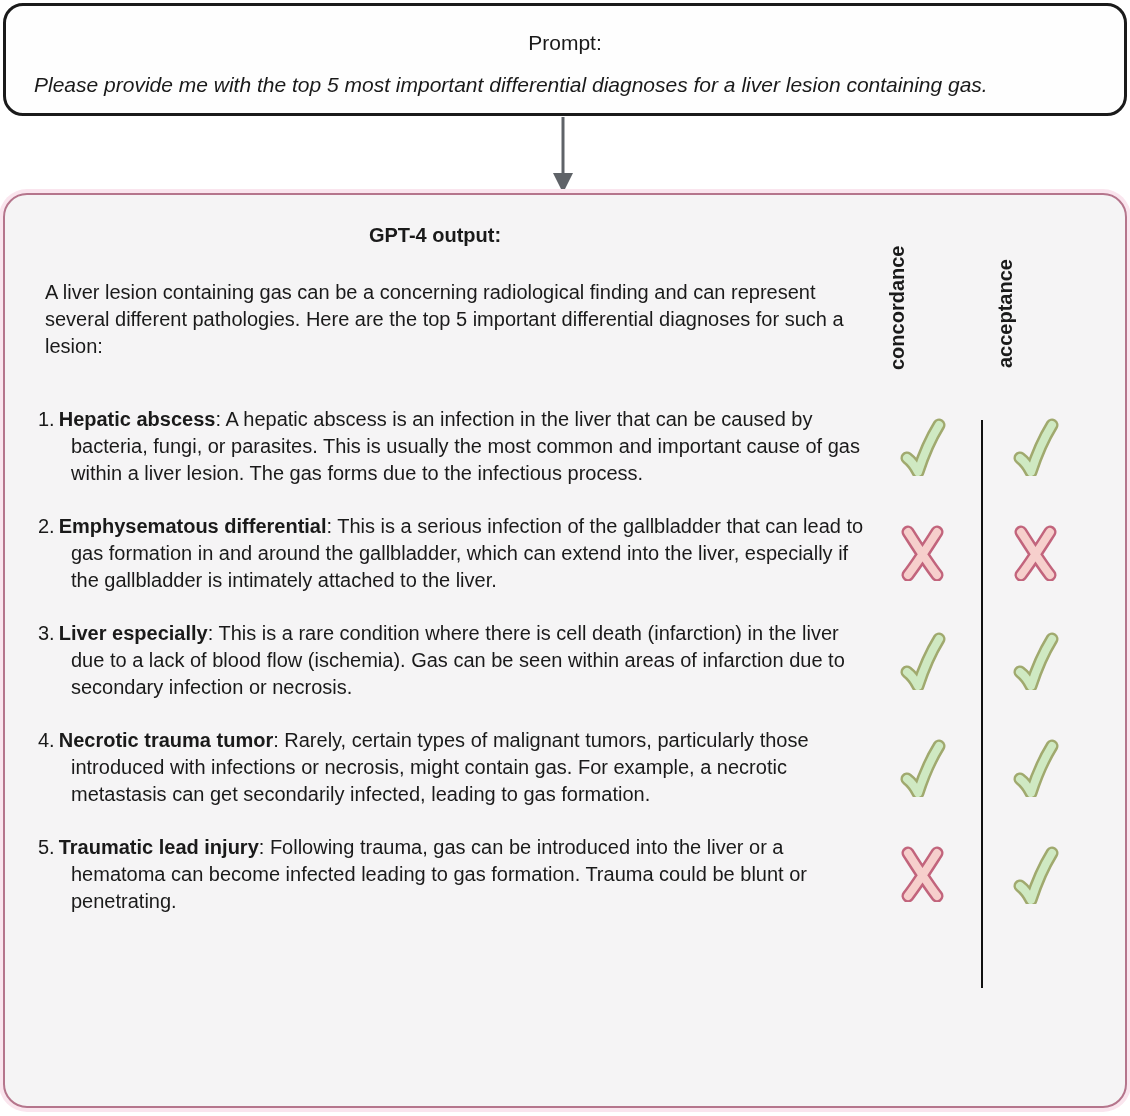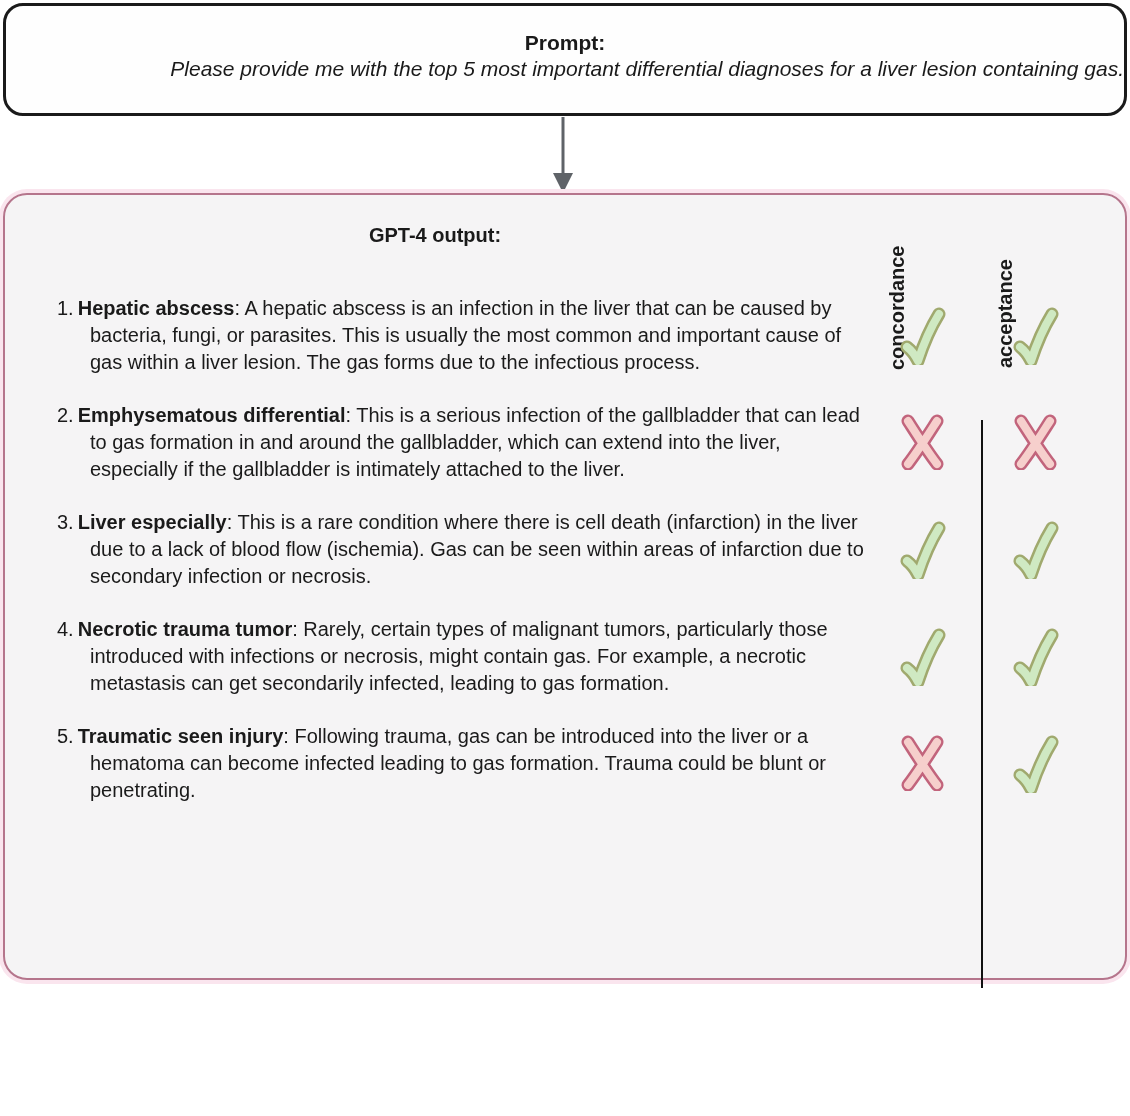--- a/index.html
+++ b/index.html
@@ -17,43 +17,44 @@
     left: 3px; top: 3px;
     width: 1124px; height: 113px;
     background: #fefefe;
     border: 3px solid #1a1a1a;
     border-radius: 20px;
   }
   .prompt-title {
     margin-top: 24px;
     text-align: center;
     font-size: 21px;
-    font-weight: bold;
+    font-weight: normal;
     line-height: 26px;
   }
   .prompt-text {
-    margin-top: 0;
-    text-align: right;
+    margin-top: 16px;
+    text-align: left;
     font-style: italic;
     font-size: 21px;
     line-height: 26px;
+    padding-left: 28px;
   }
 
   
   .flow-arrow {
     position: absolute;
     left: 552px; top: 117px;
     width: 22px; height: 76px;
   }
 
   
   .output-box {
     position: absolute;
     left: 3px; top: 193px;
-    width: 1124px; height: 787px;
+    width: 1124px; height: 915px;
     background: #f5f4f5;
     border: 2px solid #b5758c;
     border-radius: 24px;
     box-shadow: 0 0 0 4px #fae5ee;
   }
   .output-title {
     margin-top: 27px;
     width: 860px;
     text-align: center;
     font-size: 20px;
@@ -85,21 +86,21 @@
     position: relative;
     margin-top: 46px;
   }
   .item-row {
     display: flex;
     align-items: flex-start;
     margin-bottom: 26px;
   }
   .item-text {
     width: 860px;
-    padding-left: 85px;
+    padding-left: 66px;
     text-indent: -33px;
     font-size: 20px;
     line-height: 27px;
   }
   .item-number { margin-right: 4px; }
   .item-term { font-weight: bold; }
   .mark-cell {
     width: 113px;
     display: flex;
     justify-content: center;
@@ -125,20 +126,21 @@
 
 <div class="flow-arrow">
   <svg width="22" height="76" viewBox="0 0 22 76">
     <line x1="11" y1="0" x2="11" y2="62" stroke="#5f6368" stroke-width="3"></line>
     <path d="M1 56 L21 56 L11 76 Z" fill="#5f6368"></path>
   </svg>
 </div>
 
 <div class="output-box">
   <div class="output-title">GPT-4 output:</div>
+  <div class="output-intro">A liver lesion containing gas can be a concerning radiological finding and can represent several different pathologies. Here are the top 5 important differential diagnoses for such a lesion:</div>
 
   <div class="col-header concordance">concordance</div>
   <div class="col-header acceptance">acceptance</div>
 
   <div class="mark-divider"></div>
 
   <div class="items">
 
     <div class="item-row">
       <div class="item-text"><span class="item-number">1.</span><span class="item-term">Hepatic abscess</span><span>: A hepatic abscess is an infection in the liver that can be caused by bacteria, fungi, or parasites. This is usually the most common and important cause of gas within a liver lesion. The gas forms due to the infectious process.</span></div>
@@ -214,21 +216,21 @@
           <span class="mark">
             <svg width="52" height="60" viewBox="0 0 52 60">
               <path d="M11 42 C15 45 19 50 22 56 C27.5 39 35 22 43 9" fill="none" stroke="#a0a96e" stroke-width="13" stroke-linecap="round" stroke-linejoin="round"></path>
               <path d="M11 42 C15 45 19 50 22 56 C27.5 39 35 22 43 9" fill="none" stroke="#cfe9c2" stroke-width="8" stroke-linecap="round" stroke-linejoin="round"></path>
             </svg>
           </span>
         </div>
     </div>
 
     <div class="item-row">
-      <div class="item-text"><span class="item-number">5.</span><span class="item-term">Traumatic seen injury</span><span>: Following trauma, gas can be introduced into the liver or a hematoma can become infected leading to gas formation. Trauma could be blunt or penetrating.</span></div>
+      <div class="item-text"><span class="item-number">5.</span><span class="item-term">Traumatic lead injury</span><span>: Following trauma, gas can be introduced into the liver or a hematoma can become infected leading to gas formation. Trauma could be blunt or penetrating.</span></div>
       <div class="mark-cell">
           <span class="mark">
             <svg width="52" height="58" viewBox="0 0 52 58">
               <path d="M12 9 C21 23 31 39 41 52 M41 9 C32 23 22 39 12 52" fill="none" stroke="#c2647c" stroke-width="13" stroke-linecap="round" stroke-linejoin="round"></path>
               <path d="M12 9 C21 23 31 39 41 52 M41 9 C32 23 22 39 12 52" fill="none" stroke="#f6cfcc" stroke-width="8" stroke-linecap="round" stroke-linejoin="round"></path>
             </svg>
           </span>
         </div>
       <div class="mark-cell">
           <span class="mark">

